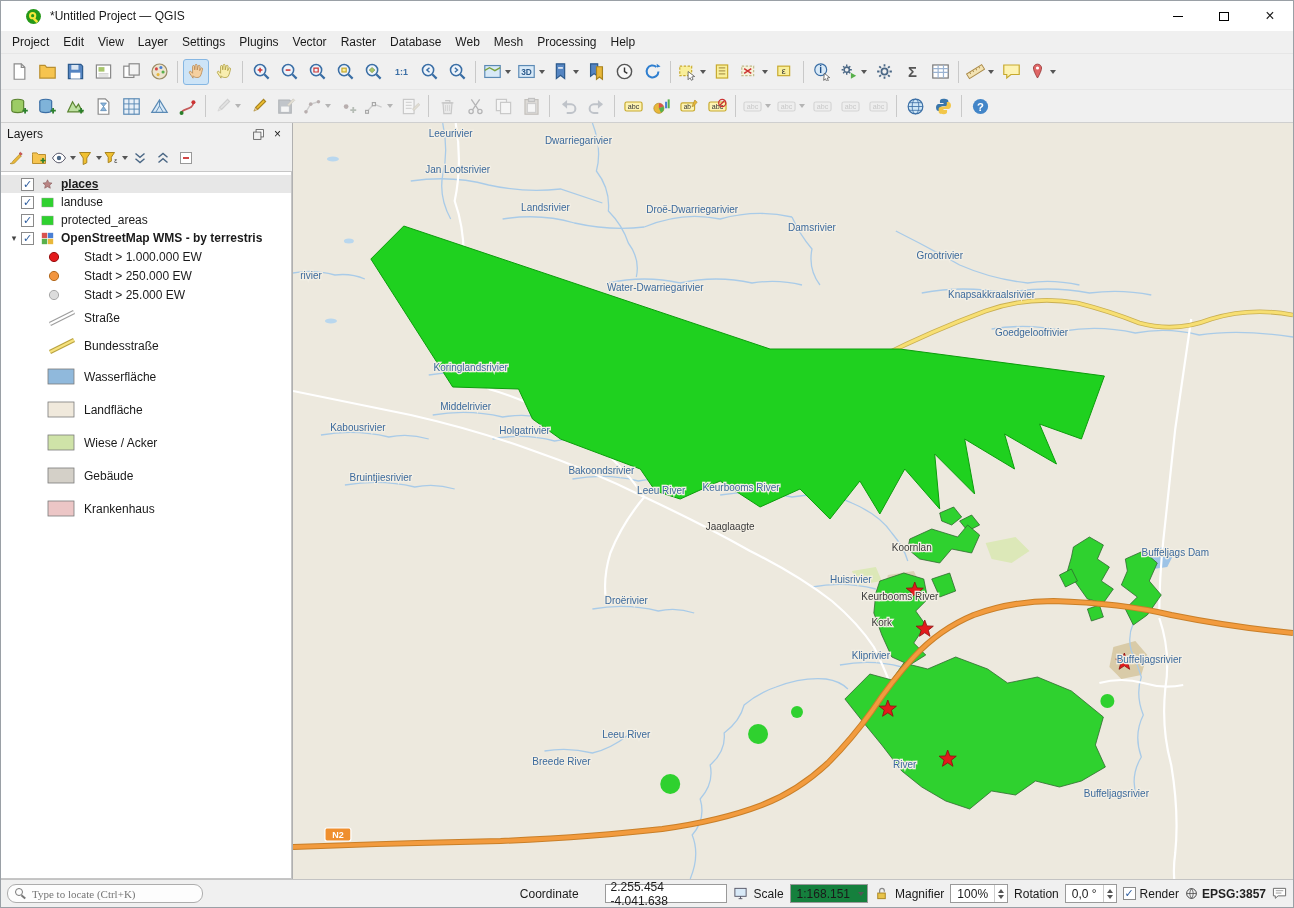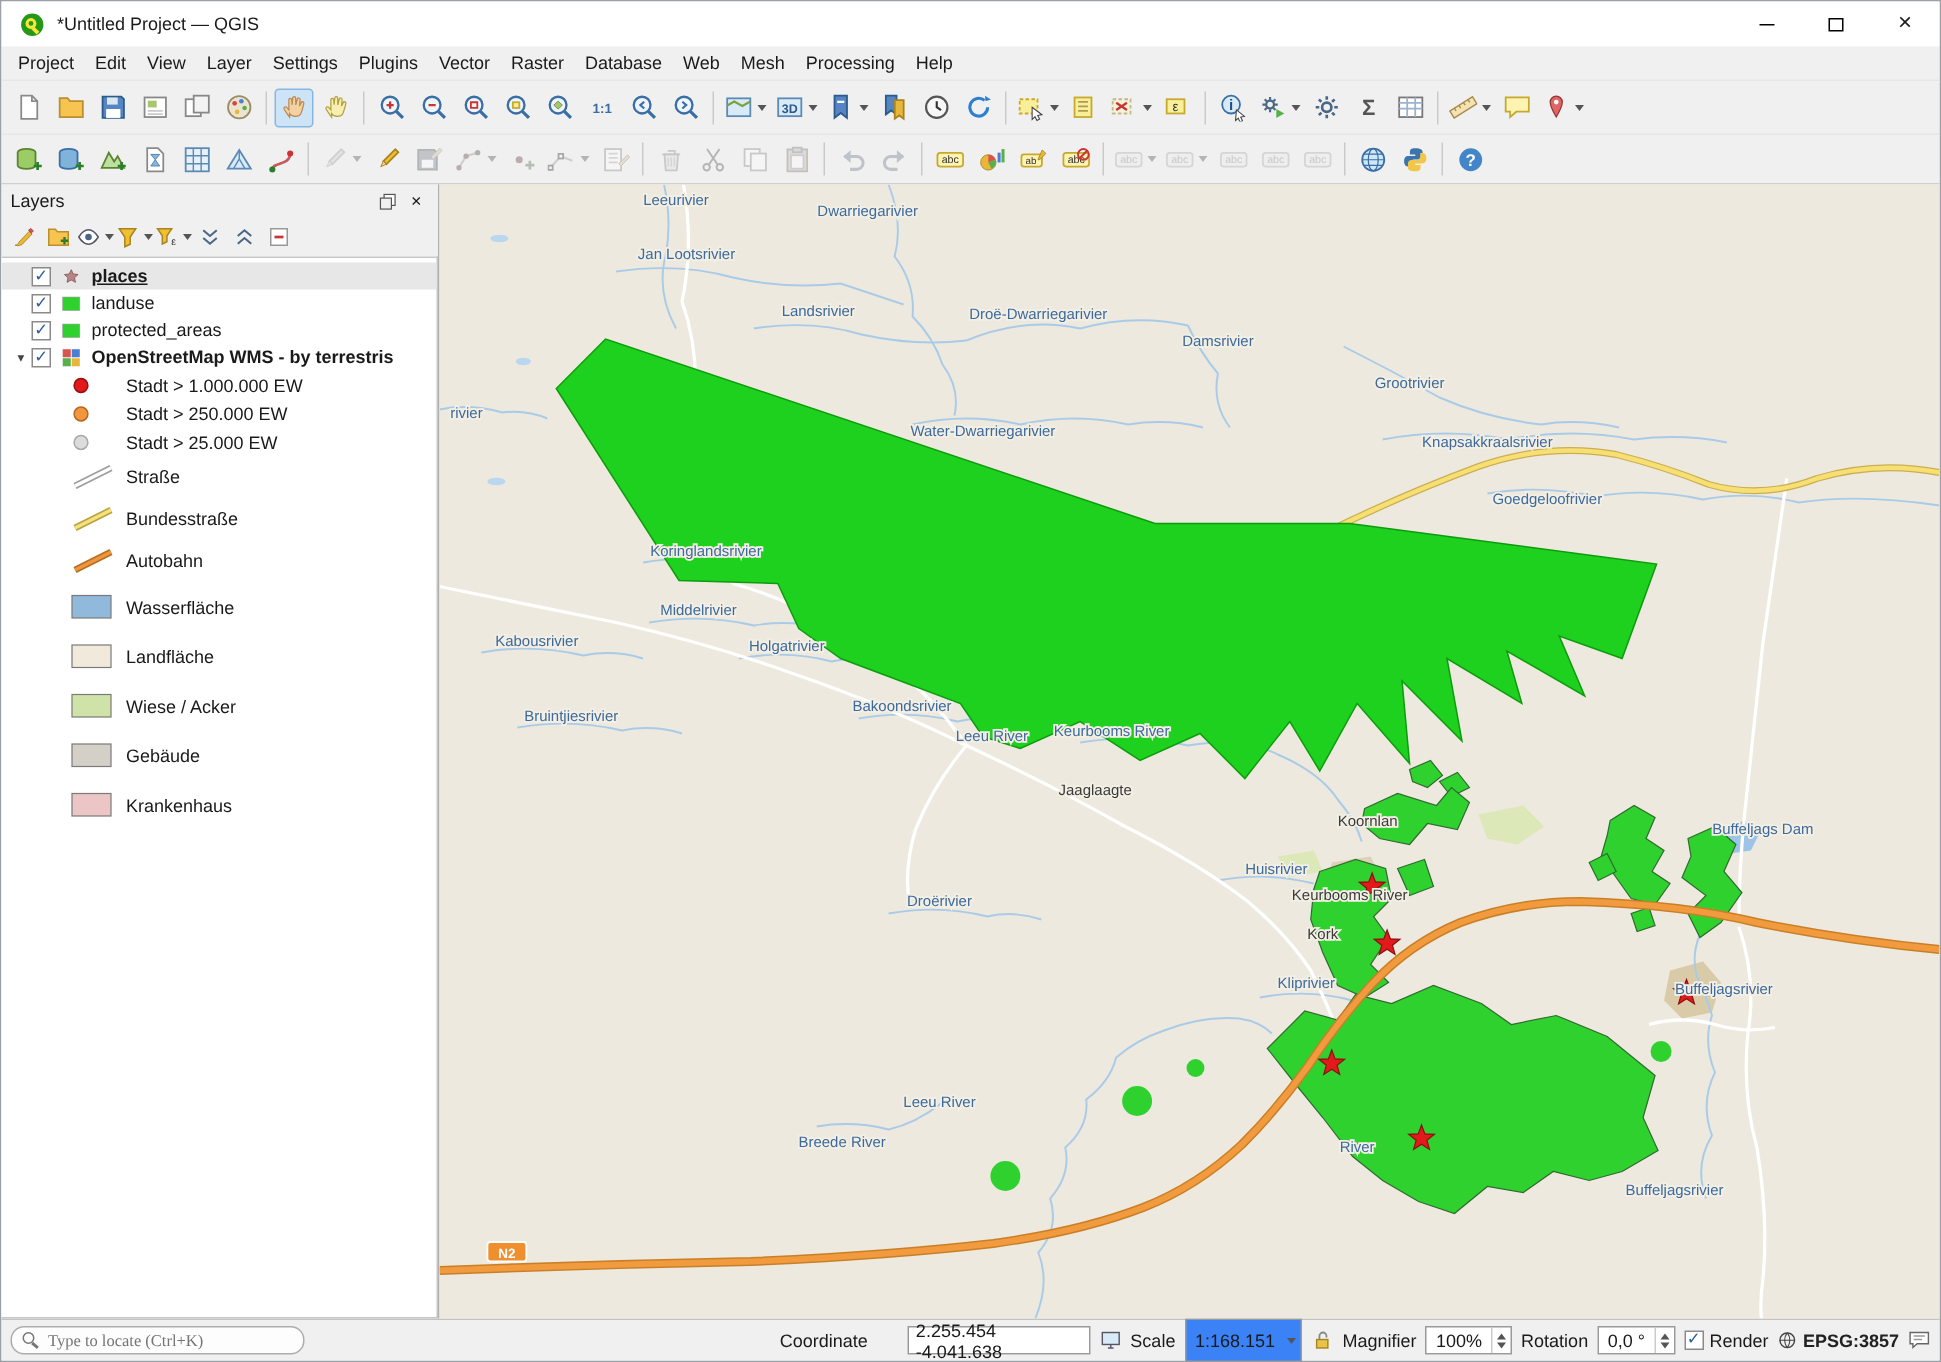--- a/index.html
+++ b/index.html
@@ -5,21 +5,21 @@
   :root{
     --map-bg:#ede9de; --water:#a9cbe8; --green-protected:#1fd11f; --green-landuse:#2fd12f;
     --orange:#f29b3e; --star-red:#e31a1c;
   }
   *{margin:0;padding:0;box-sizing:border-box;}
   html,body{width:1294px;height:908px;overflow:hidden;background:#fff;
     font-family:"Liberation Sans",sans-serif;font-size:12px;color:#1a1a1a;}
   .window{width:1294px;height:908px;display:flex;flex-direction:column;border:1px solid #9aa0a6;}
 
   
-  .titlebar{height:30px;background:#fff;display:flex;align-items:center;padding-left:12px;flex:0 0 auto;}
+  .titlebar{height:30px;background:#fff;display:flex;align-items:center;padding-left:24px;flex:0 0 auto;}
   .app-icon svg{width:17px;height:17px;display:block;}
   .title-text{margin-left:8px;}
   .win-btns{margin-left:auto;display:flex;height:100%;}
   .win-btn{width:46px;height:100%;display:flex;align-items:center;justify-content:center;}
   .wm-min{width:10px;height:1px;background:#000;display:block;}
   .wm-max{width:10px;height:9px;border:1px solid #000;display:block;}
   .wm-close{font-size:16px;line-height:1;}
 
   
   .menubar{height:22px;background:#f0f0f0;display:flex;align-items:center;padding-left:4px;flex:0 0 auto;}
@@ -80,21 +80,21 @@
   
   .statusbar{height:28px;background:#f0f0f0;border-top:1px solid #c3c3c3;display:flex;align-items:center;padding:0 6px;gap:6px;flex:0 0 auto;}
   .locate{position:relative;width:196px;height:19px;flex:0 0 196px;}
   .locate input{width:100%;height:100%;border:1px solid #adadad;border-radius:9px;padding:0 6px 0 24px;font-family:Liberation Serif, serif;font-size:11px;color:#444;background:#fdfdfd;}
   .mag{width:8px;height:8px;border:1.5px solid #777;border-radius:50%;position:relative;display:inline-block;}
   .mag::after{content:"";position:absolute;width:5px;height:1.5px;background:#777;right:-4px;bottom:-2px;transform:rotate(40deg);}
   .locate .mag{position:absolute;left:8px;top:4px;}
   .sb-spacer{flex:1;}
   .sb-box{height:19px;background:#fff;border:1px solid #9a9a9a;display:flex;align-items:center;justify-content:center;padding:0 5px;}
   .coord{width:122px;margin-left:20px;}
-  .sb-combo{height:29px;background:#3b82f6;border:1px solid #9a9a9a;display:flex;align-items:center;padding:0 3px 0 6px;}
+  .sb-combo{height:19px;background:#15803d;border:1px solid #9a9a9a;display:flex;align-items:center;padding:0 3px 0 6px;}
   .sb-combo .dd{margin-left:8px;}
   .sb-spin{height:19px;background:#fff;border:1px solid #9a9a9a;display:flex;align-items:center;padding-left:6px;}
   .spin-arrows{display:flex;flex-direction:column;justify-content:center;margin-left:6px;border-left:1px solid #ccc;padding:0 3px;height:100%;}
   .spin-arrows i{width:0;height:0;border-left:3px solid transparent;border-right:3px solid transparent;display:block;}
   .spin-arrows i.up{border-bottom:4px solid #555;margin-bottom:2px;}
   .spin-arrows i.dn{border-top:4px solid #555;}
   .sb-check{display:flex;align-items:center;gap:4px;}
   .sb-check .cbx{margin-right:0;}
   .sb-icon svg{width:15px;height:15px;display:block;}
   .sb-crs{display:flex;align-items:center;gap:4px;font-weight:bold;color:#222;}
@@ -750,29 +750,20 @@
             <span>Straße</span>
           </div>
           <div class="legend-row h27">
             <span class="legend-sym">
               <svg width="30" height="18" viewBox="0 0 30 18">
                 <path d="M3 15L27 3" stroke="#b9a23f" stroke-width="4.4" fill="none"></path>
                 <path d="M3 15L27 3" stroke="#f6e27d" stroke-width="2.2" fill="none"></path>
               </svg>
             </span>
             <span>Bundesstraße</span>
-          </div>
-          <div class="legend-row h27">
-            <span class="legend-sym">
-              <svg width="30" height="18" viewBox="0 0 30 18">
-                <path d="M3 15L27 3" stroke="#b86f1f" stroke-width="4.4" fill="none"></path>
-                <path d="M3 15L27 3" stroke="#f0953f" stroke-width="2.2" fill="none"></path>
-              </svg>
-            </span>
-            <span>Autobahn</span>
           </div>
           <div class="legend-row h32">
             <span class="legend-sym">
               <svg width="28" height="17" viewBox="0 0 28 17">
                 <rect x="1" y="1" width="26" height="15" fill="#90b9dc" stroke="#7a7a7a" stroke-width=".8"></rect>
               </svg>
             </span>
             <span>Wasserfläche</span>
           </div>
           <div class="legend-row h32">

